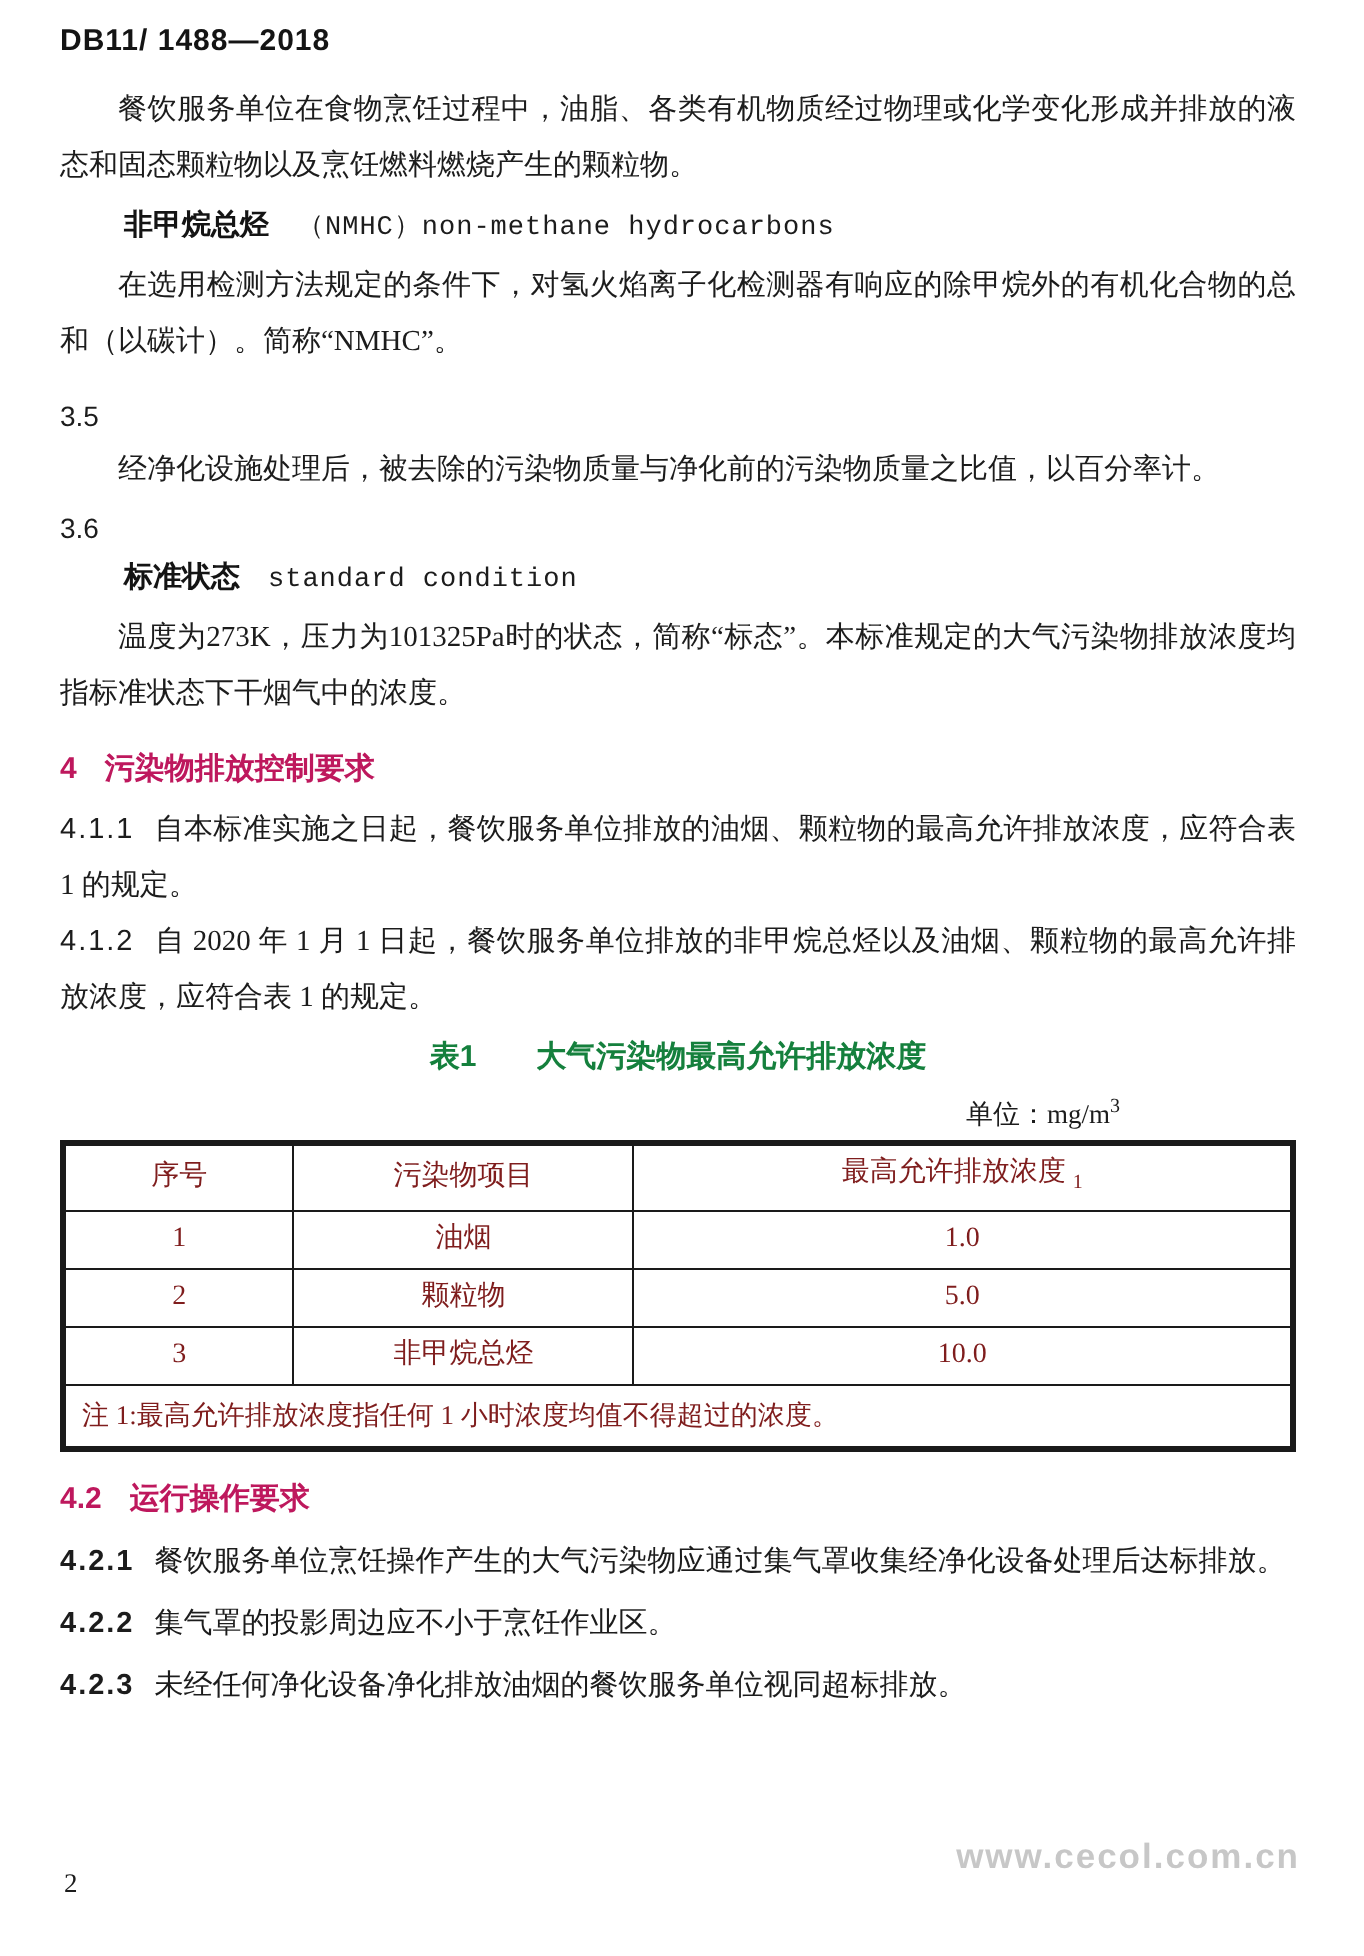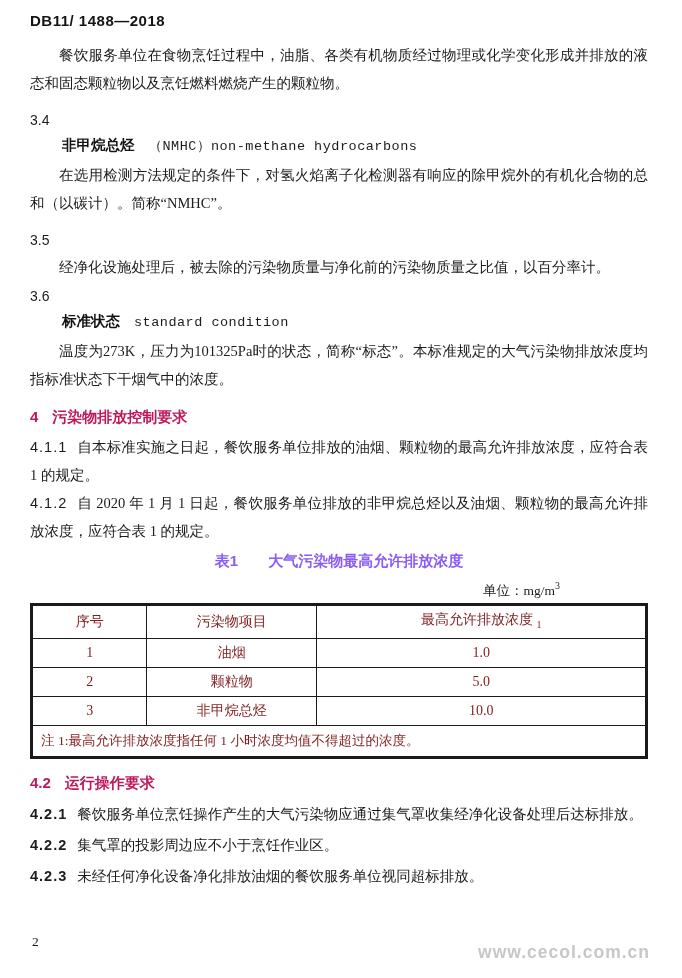--- a/index.html
+++ b/index.html
@@ -61,21 +61,21 @@
     font-family:"Liberation Sans","DejaVu Sans",sans-serif;
     letter-spacing:1px;margin-right:10px;
   }
   .clause-bold{margin-top:11px;line-height:20px;}
   .clause-bold .c-num{font-weight:bold;}
   .c412{margin-top:0;}
   
   .tbl-caption{
     margin-top:6px;text-align:center;
     font-family:"Liberation Sans","DejaVu Sans",sans-serif;
-    font-weight:bold;font-size:15px;color:#8b5cf6;line-height:20px;
+    font-weight:bold;font-size:15px;color:#15803d;line-height:20px;
   }
   .tbl-caption .cap-label{margin-right:30px;}
   .tbl-unit{
     margin-top:6px;text-align:right;padding-right:88px;
     font-size:13.5px;line-height:18px;color:#1c1c1c;
   }
   table.emis{
     margin-top:3px;width:100%;border-collapse:collapse;
     border:3px solid #1a1a1a;table-layout:fixed;
   }
@@ -91,35 +91,34 @@
     text-align:left;font-size:13.5px;padding:5px 8px;
   }
   sub.hdr-sub{font-size:10px;}
   sup.unit-sup{font-size:10px;}
   
   .page-number{
     position:absolute;left:32px;bottom:28px;
     font-size:13.5px;color:#1c1c1c;
   }
   .watermark{
-    position:absolute;right:26px;bottom:15px;
+    position:absolute;right:26px;bottom:39px;
     font-family:"Liberation Sans","DejaVu Sans",sans-serif;
     font-weight:bold;font-size:17.5px;letter-spacing:1px;color:#c7c7c7;
   }
 </style>
 </head>
 <body>
 
 <div class="page">
 
   <div class="doc-code">DB11/ 1488—2018</div>
 
   <p class="para mt-intro">餐饮服务单位在食物烹饪过程中，油脂、各类有机物质经过物理或化学变化形成并排放的液态和固态颗粒物以及烹饪燃料燃烧产生的颗粒物。</p>
 
-  <div class="sec-num num-gap">3.4</div>
   <div class="term-line">
     <span class="term-zh">非甲烷总烃</span><span class="term-en">（NMHC）non-methane hydrocarbons</span>
   </div>
   <p class="para term-body">在选用检测方法规定的条件下，对氢火焰离子化检测器有响应的除甲烷外的有机化合物的总和（以碳计）。简称“NMHC”。</p>
 
   <div class="sec-num num-gap">3.5</div>
   <p class="para term-body">经净化设施处理后，被去除的污染物质量与净化前的污染物质量之比值，以百分率计。</p>
 
   <div class="sec-num num-gap-sm">3.6</div>
   <div class="term-line">

